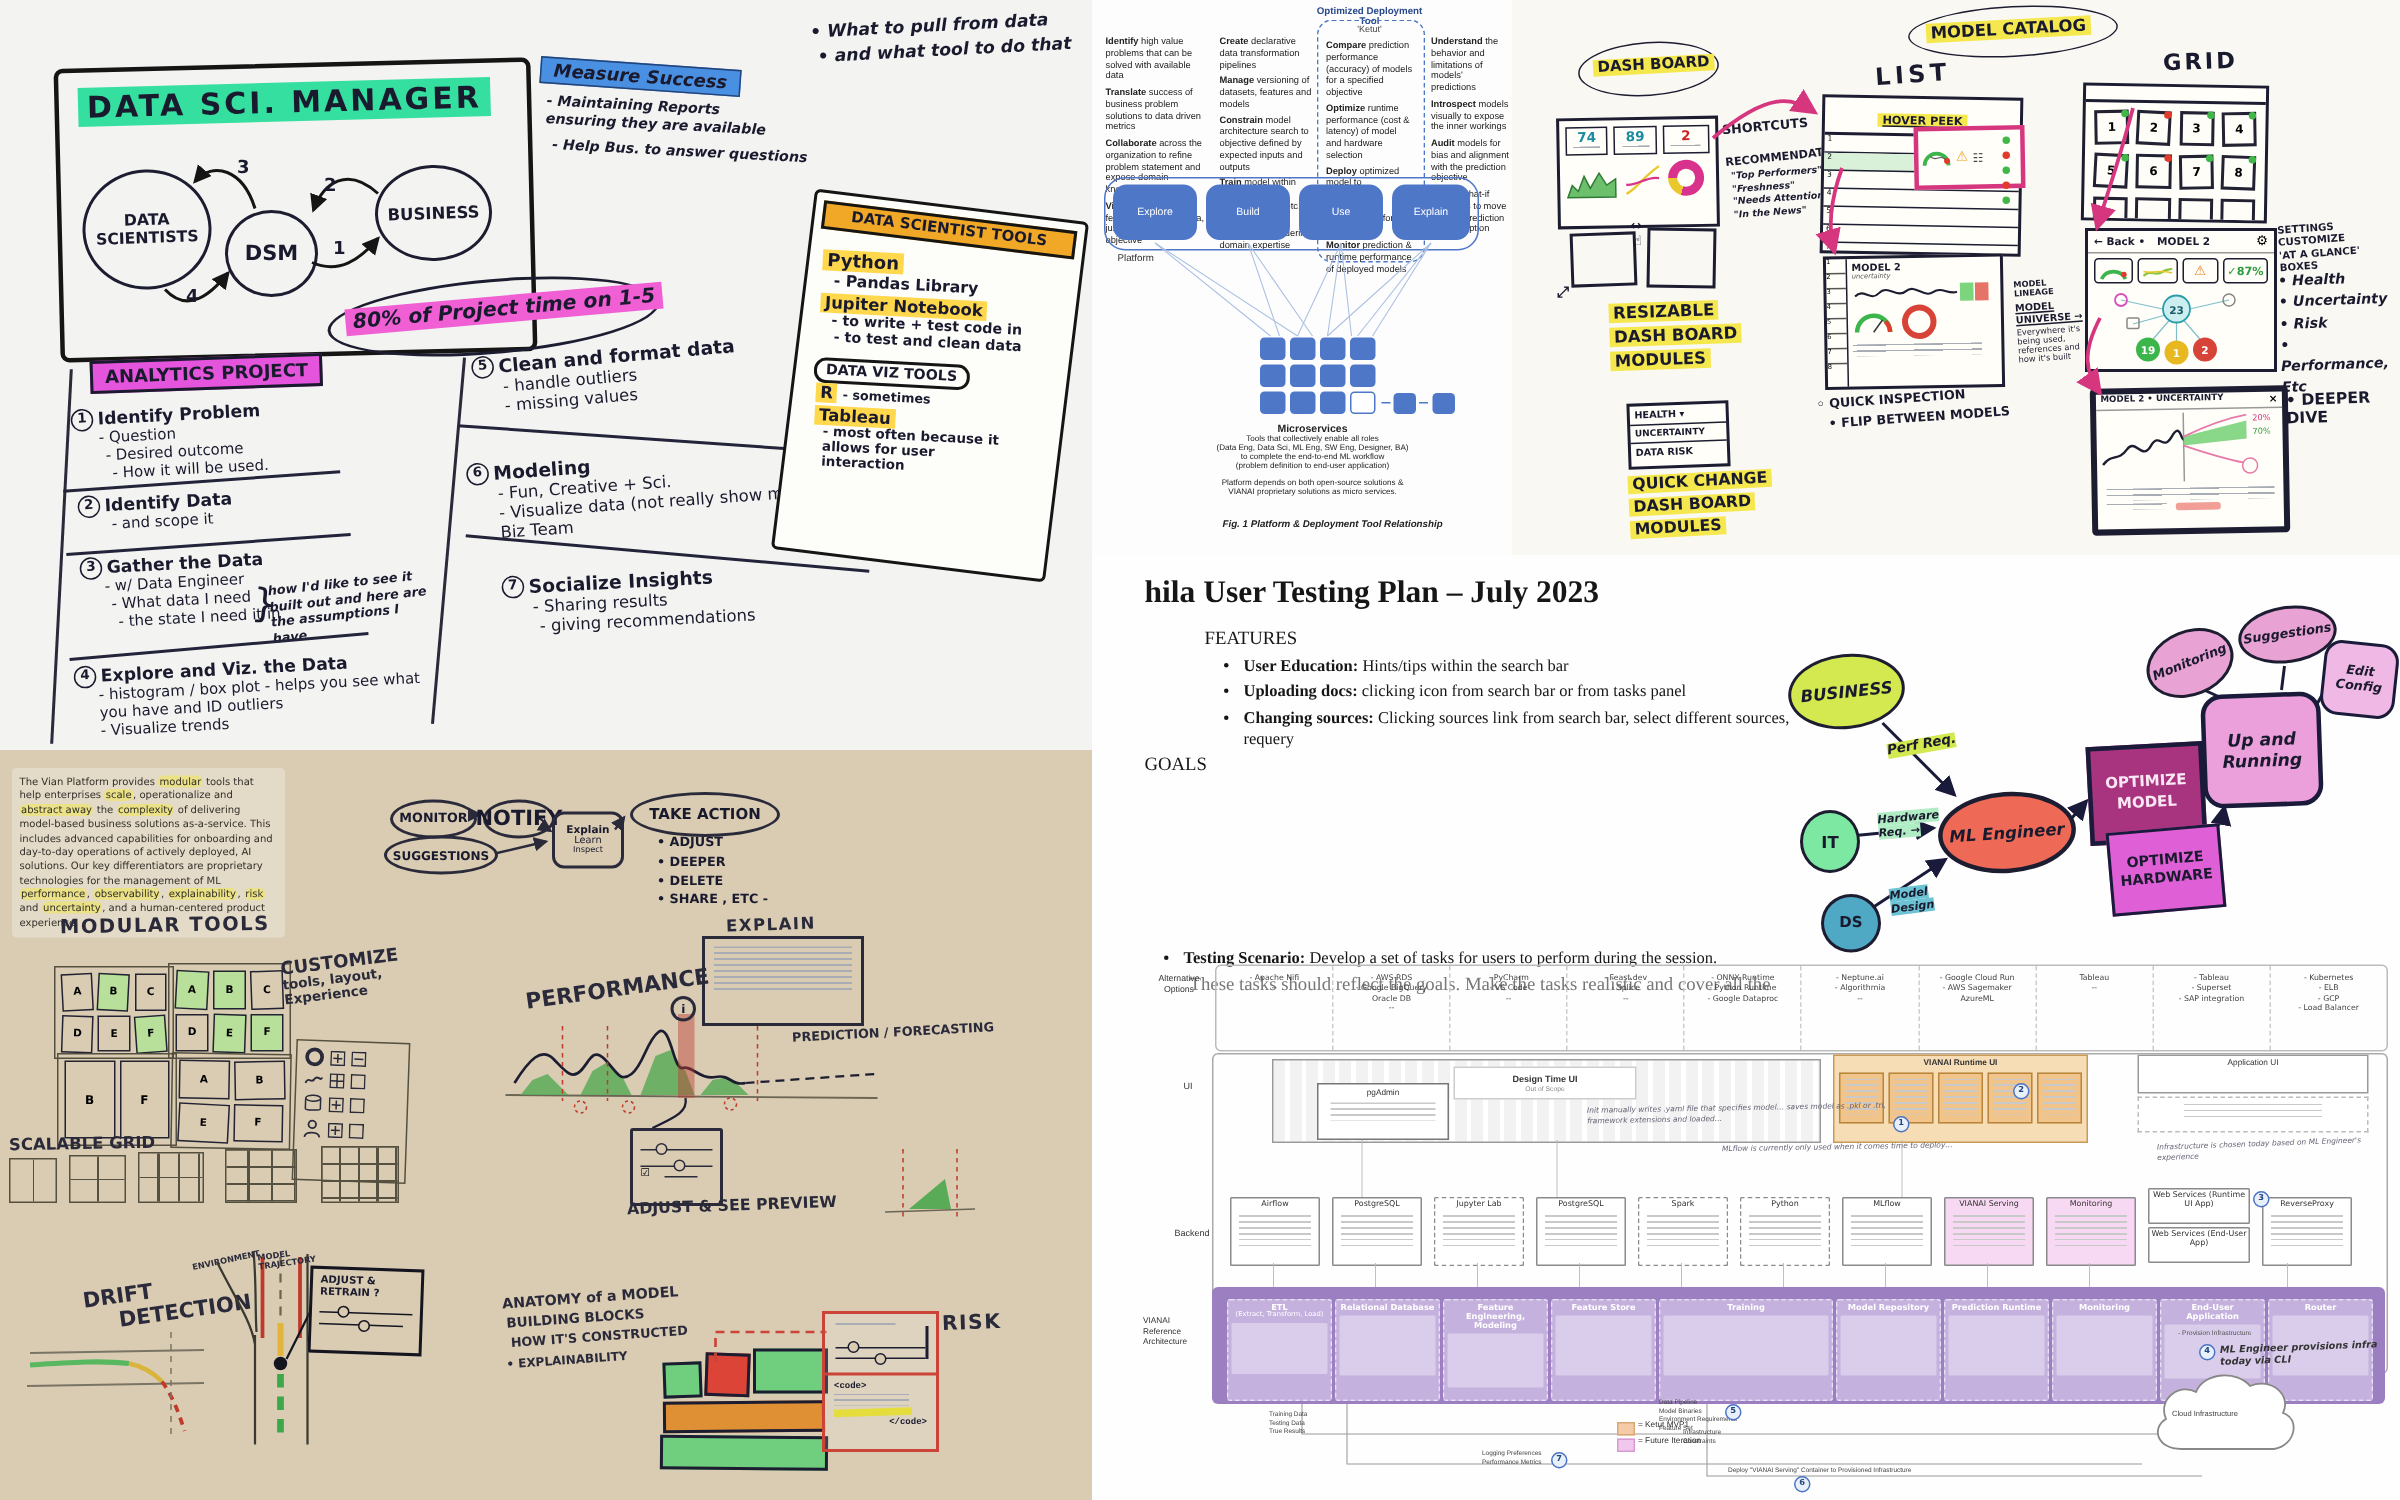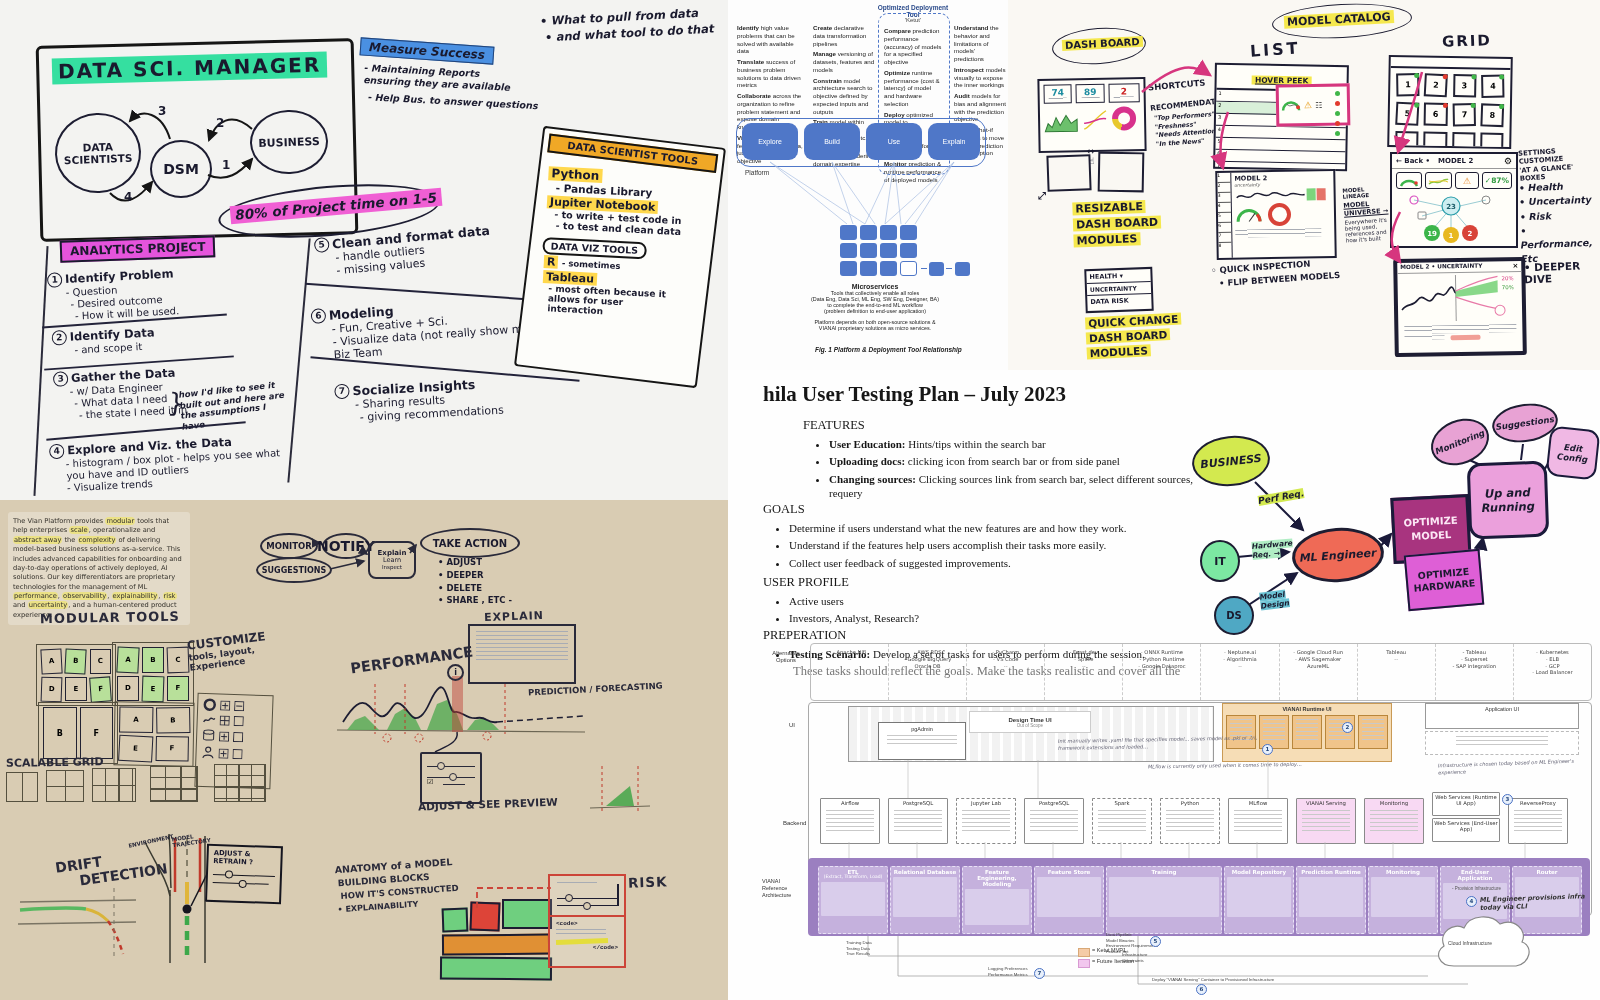--- a/index.html
+++ b/index.html
@@ -520,41 +520,28 @@
       <path d="M392,52 C382,90 375,108 368,132"></path>
       <path d="M370,192 C358,215 360,228 370,242"></path>
     </g>
   </svg>
 
   <div class="a doc b" style="left:763px;top:382px;font-size:21px">hila User Testing Plan – July 2023</div>
   <div class="a doc" style="left:803px;top:418px;width:420px">
     <div style="font-size:12.5px">FEATURES</div>
     <ul class="dbul" style="margin:4px 0 0 26px;padding:0">
       <li><b>User Education:</b><span> Hints/tips within the search bar</span></li>
-      <li><b>Uploading docs:</b><span> clicking icon from search bar or from side panel</span></li>
+      <li><b>Uploading docs:</b><span> clicking icon from search bar or from tasks panel</span></li>
       <li><b>Changing sources:</b><span> Clicking sources link from search bar, select different sources, requery</span></li>
     </ul>
   </div>
   <div class="a doc" style="left:763px;top:502px;width:420px">
     <div style="font-size:12.5px">GOALS</div>
-    <ul class="dbul" style="margin:4px 0 0 26px;padding:0">
-      <li>Determine if users understand what the new features are and how they work.</li>
-      <li>Understand if the features help users accomplish their tasks more easily.</li>
-      <li>Collect user feedback of suggested improvements.</li>
-    </ul>
-  </div>
-  <div class="a doc" style="left:763px;top:575px;width:420px">
-    <div style="font-size:12.5px">USER PROFILE</div>
-    <ul class="dbul" style="margin:4px 0 0 26px;padding:0">
-      <li>Active users</li>
-      <li>Investors, Analyst, Research?</li>
-    </ul>
   </div>
   <div class="a doc" style="left:763px;top:628px;width:440px">
-    <div style="font-size:12.5px">PREPERATION</div>
     <ul class="dbul" style="margin:4px 0 0 26px;padding:0">
       <li><b>Testing Scenario:</b><span> Develop a set of tasks for users to perform during the session.</span></li>
     </ul>
     <div style="font-size:12.5px;margin-left:30px;color:#777">These tasks should reflect the goals. Make the tasks realistic and cover all the</div>
   </div>
 
   <svg class="a" style="left:1185px;top:400px" width="410" height="235" viewBox="0 0 410 235">
     <defs>
         <marker id="m3" markerWidth="8" markerHeight="8" refX="6" refY="3.5" orient="auto">
           <path d="M0,0L7,3.5L0,7z" fill="#1a1a3a"></path>

